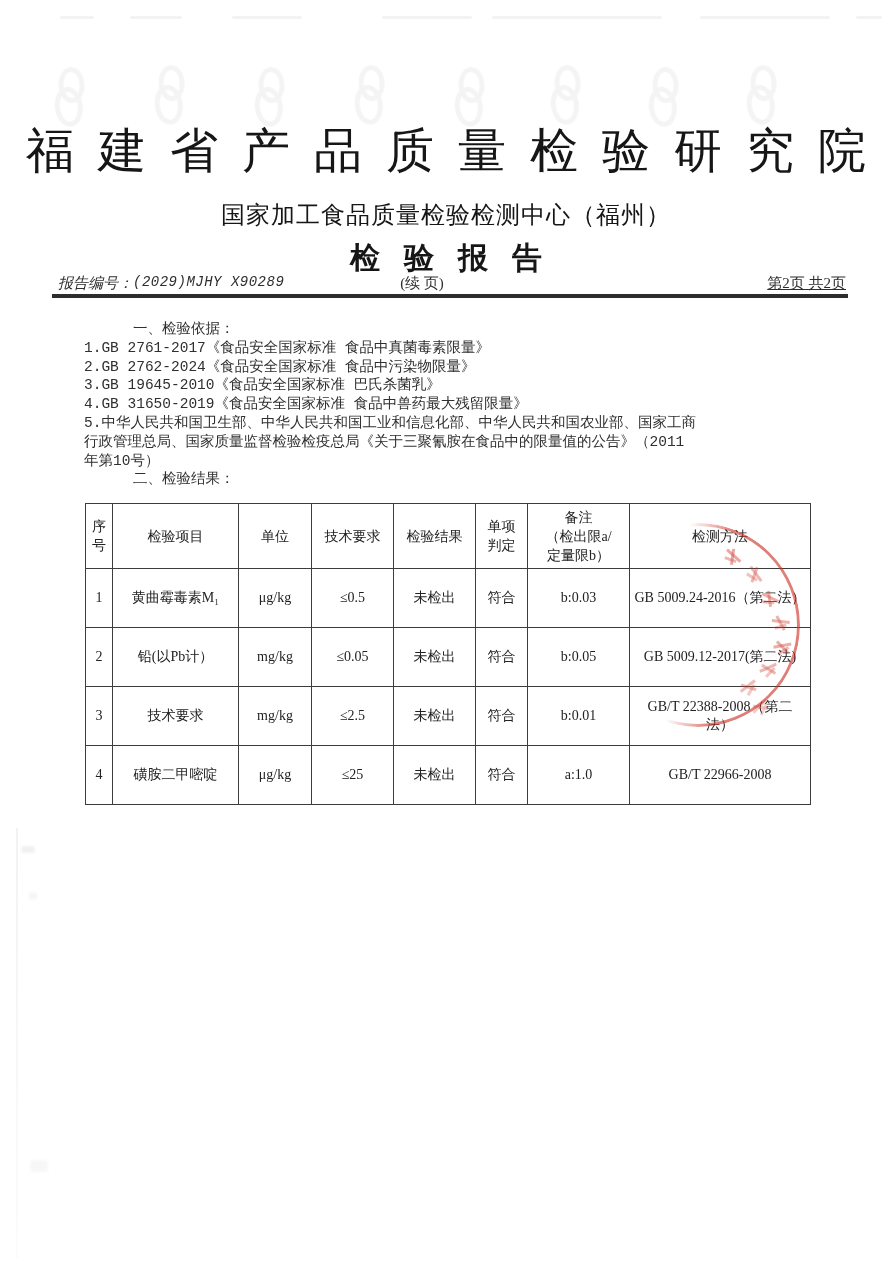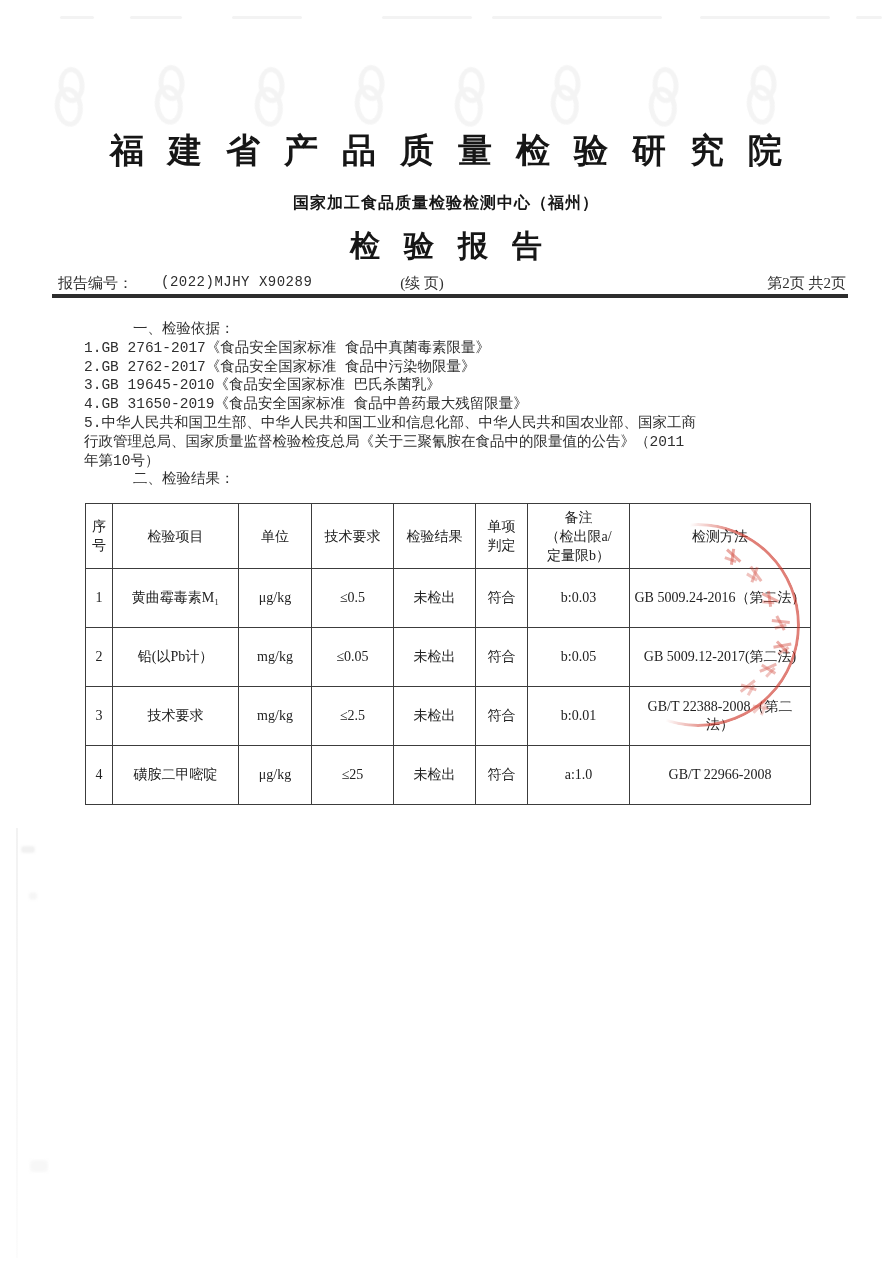--- a/index.html
+++ b/index.html
@@ -13,30 +13,30 @@
   
   .scan-dash{position:absolute;height:3px;background:#f3f3f3;border-radius:2px;}
   .wm{position:absolute;width:36px;height:58px;transform:rotate(-17deg);opacity:.55;filter:blur(.6px);}
   .wm::before{content:"";position:absolute;right:0;top:0;width:16px;height:26px;border:5px solid #ececec;border-radius:50%;transform:rotate(14deg);}
   .wm::after{content:"";position:absolute;left:0;bottom:0;width:18px;height:30px;border:5px solid #ececec;border-radius:50%;transform:rotate(10deg);}
   .left-streak{position:absolute;left:16px;top:828px;width:2px;height:430px;background:linear-gradient(#efefef,#fbfbfb);opacity:.8;}
   .smudge{position:absolute;background:#f1f1f1;border-radius:3px;filter:blur(1px);}
 
   
   .title-block{position:absolute;top:128px;left:0;right:0;text-align:center;color:#161616;}
-  .title-institute{font-size:34px;font-weight:700;letter-spacing:24px;text-indent:24px;line-height:46px;}
-  .title-center{font-size:16px;font-weight:700;letter-spacing:1px;line-height:38px;margin-top:10px;}
+  .title-institute{font-size:48px;font-weight:400;letter-spacing:24px;text-indent:24px;line-height:46px;}
+  .title-center{font-size:24px;font-weight:400;letter-spacing:1px;line-height:38px;margin-top:22px;}
   .title-report{font-size:30px;font-weight:700;letter-spacing:24px;text-indent:24px;line-height:40px;margin-top:4px;}
 
   
   .meta-line{position:absolute;top:274px;left:58px;right:46px;display:flex;align-items:baseline;font-size:15px;color:#2e2e2e;}
-  .meta-left{flex:1;display:flex;gap:28px;white-space:nowrap;}
+  .meta-left{flex:1;display:flex;gap:0;white-space:nowrap;font-style:italic;}
   .meta-no{font-family:"Liberation Mono","DejaVu Sans Mono",monospace;font-size:14px;letter-spacing:.5px;}
   .meta-center{flex:0 0 auto;transform:translateX(-30px);}
-  .meta-right{flex:1;text-align:right;white-space:nowrap;}
+  .meta-right{flex:1;text-align:right;white-space:nowrap;text-decoration:underline;}
   .thick-rule{position:absolute;top:294px;left:52px;right:44px;height:4px;background:#2d2d2d;}
 
   
   .basis{position:absolute;top:320px;left:0;right:0;font-size:14.5px;color:#2f2f2f;}
   .basis div{height:18.8px;line-height:18.8px;white-space:nowrap;font-family:Liberation Mono, monospace;}
   .b-sec{padding-left:133px;}
   .b-item{padding-left:84px;}
 
   
   table.results{position:absolute;top:503px;left:85px;width:725px;border-collapse:collapse;table-layout:fixed;font-size:14px;color:#222;}
@@ -85,31 +85,31 @@
 
   <div class="title-block">
     <div class="title-institute">福建省产品质量检验研究院</div>
     <div class="title-center">国家加工食品质量检验检测中心（福州）</div>
     <div class="title-report">检验报告</div>
   </div>
 
   <div class="meta-line">
     <span class="meta-left">
       <span>报告编号：</span>
-      <span class="meta-no">(2022)MJHY X90289</span>
+      <span class="meta-no">(2029)MJHY X90289</span>
     </span>
     <span class="meta-center">(续 页)</span>
     <span class="meta-right">第2页 共2页</span>
   </div>
   <div class="thick-rule"></div>
 
   <div class="basis">
     <div class="b-sec">一、检验依据：</div>
     <div class="b-item">1.GB 2761-2017《食品安全国家标准 食品中真菌毒素限量》</div>
-    <div class="b-item">2.GB 2762-2017《食品安全国家标准 食品中污染物限量》</div>
+    <div class="b-item">2.GB 2762-2024《食品安全国家标准 食品中污染物限量》</div>
     <div class="b-item">3.GB 19645-2010《食品安全国家标准 巴氏杀菌乳》</div>
     <div class="b-item">4.GB 31650-2019《食品安全国家标准 食品中兽药最大残留限量》</div>
     <div class="b-item">5.中华人民共和国卫生部、中华人民共和国工业和信息化部、中华人民共和国农业部、国家工商</div>
     <div class="b-item">行政管理总局、国家质量监督检验检疫总局《关于三聚氰胺在食品中的限量值的公告》（2011</div>
     <div class="b-item">年第10号）</div>
     <div class="b-sec">二、检验结果：</div>
   </div>
 
   <table class="results">
     <colgroup>

